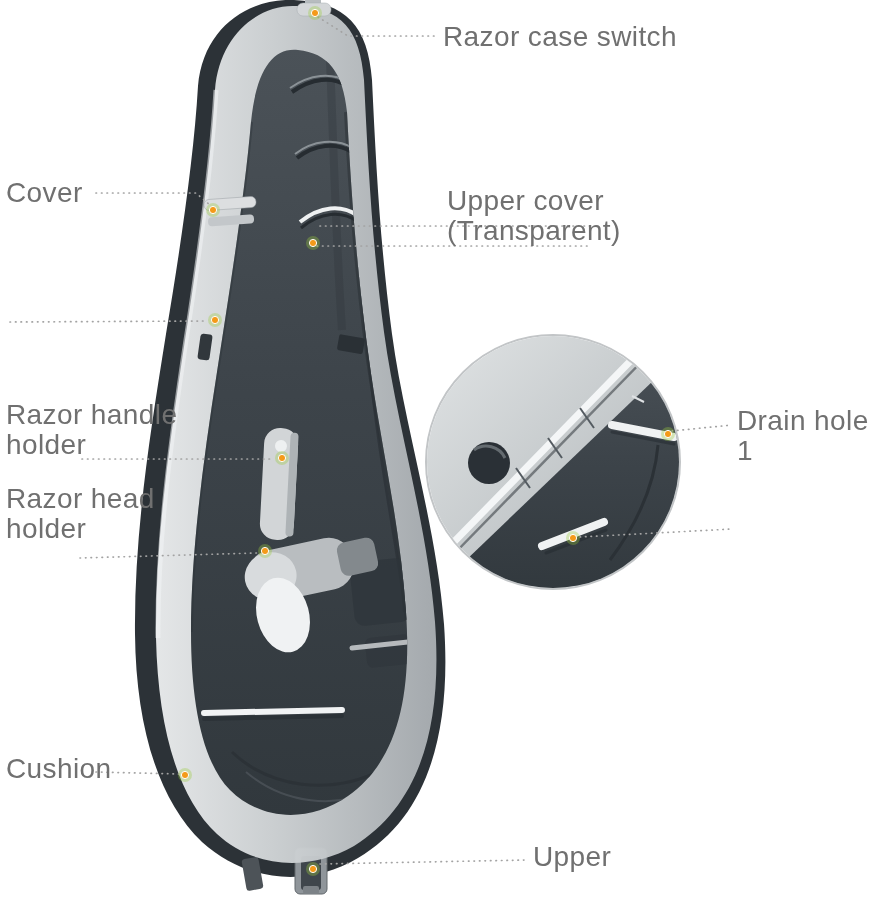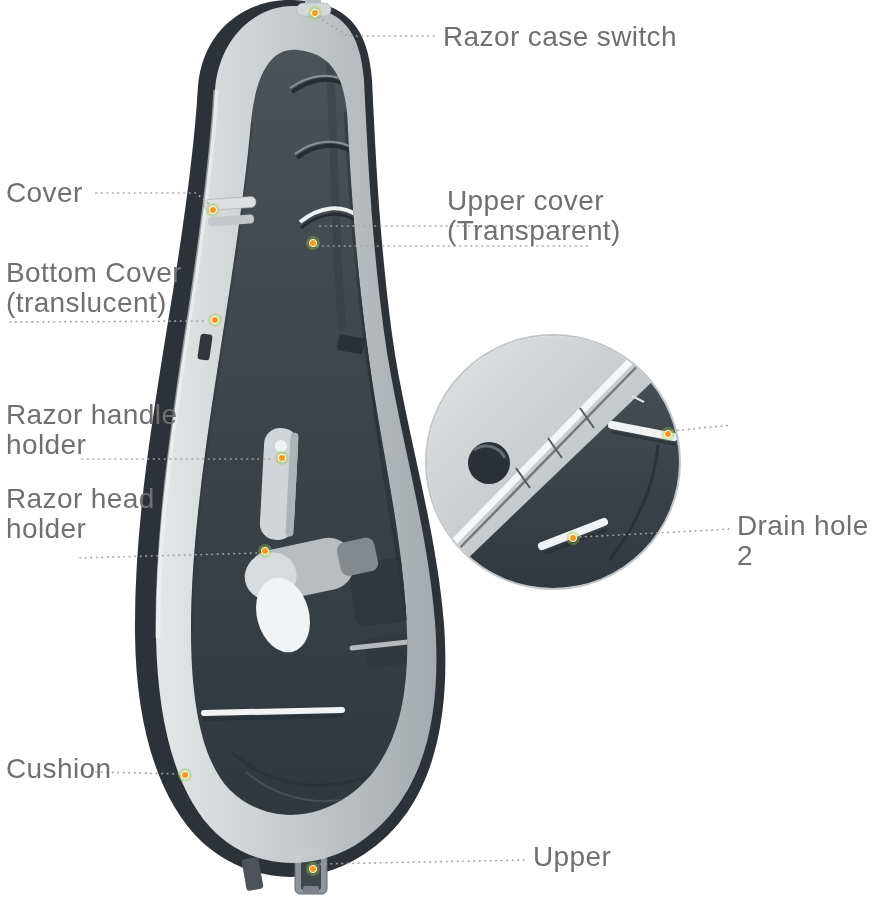--- a/index.html
+++ b/index.html
@@ -210,23 +210,21 @@
         <circle cx="313" cy="869" r="7" fill="#9bca3e" opacity="0.35"></circle>
           <circle cx="313" cy="869" r="3.6" fill="#f49a19" stroke="#ffffff" stroke-width="1"></circle>
       </g>
     </g>
   </svg>
 
   <div class="label" style="left:443px;top:22px;">Razor case switch</div>
   <div class="label" style="left:6px;top:178px;">Cover</div>
   <div class="label" style="left:447px;top:186px;">Upper cover
 (Transparent)</div>
-  <div class="label" style="left:6px;top:258px;">Bottom Cover
-(translucent)</div>
   <div class="label" style="left:6px;top:400px;">Razor handle
 holder</div>
   <div class="label" style="left:6px;top:484px;">Razor head
 holder</div>
-  <div class="label" style="left:737px;top:511px;">Drain hole 2</div>
+  <div class="label" style="left:737px;top:406px;">Drain hole 1</div>
   <div class="label" style="left:6px;top:754px;">Cushion</div>
   <div class="label" style="left:533px;top:842px;">Upper</div>
 
 </div>
 
 </body></html>

